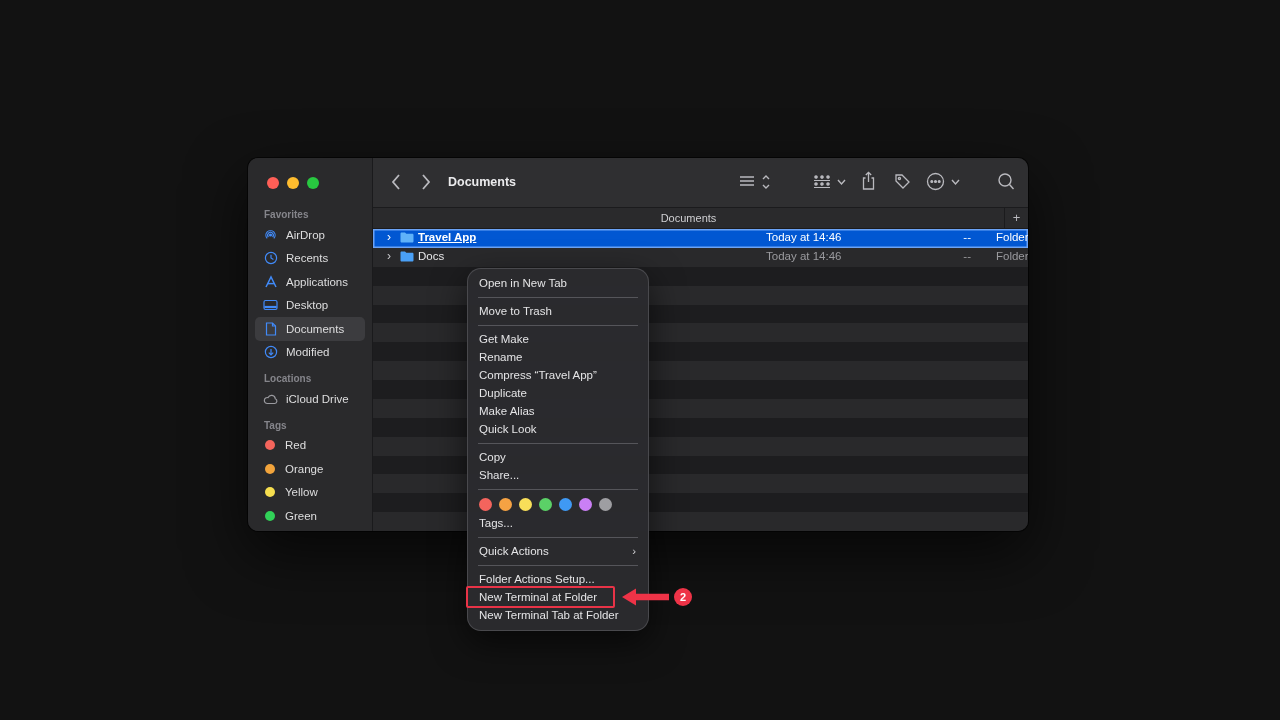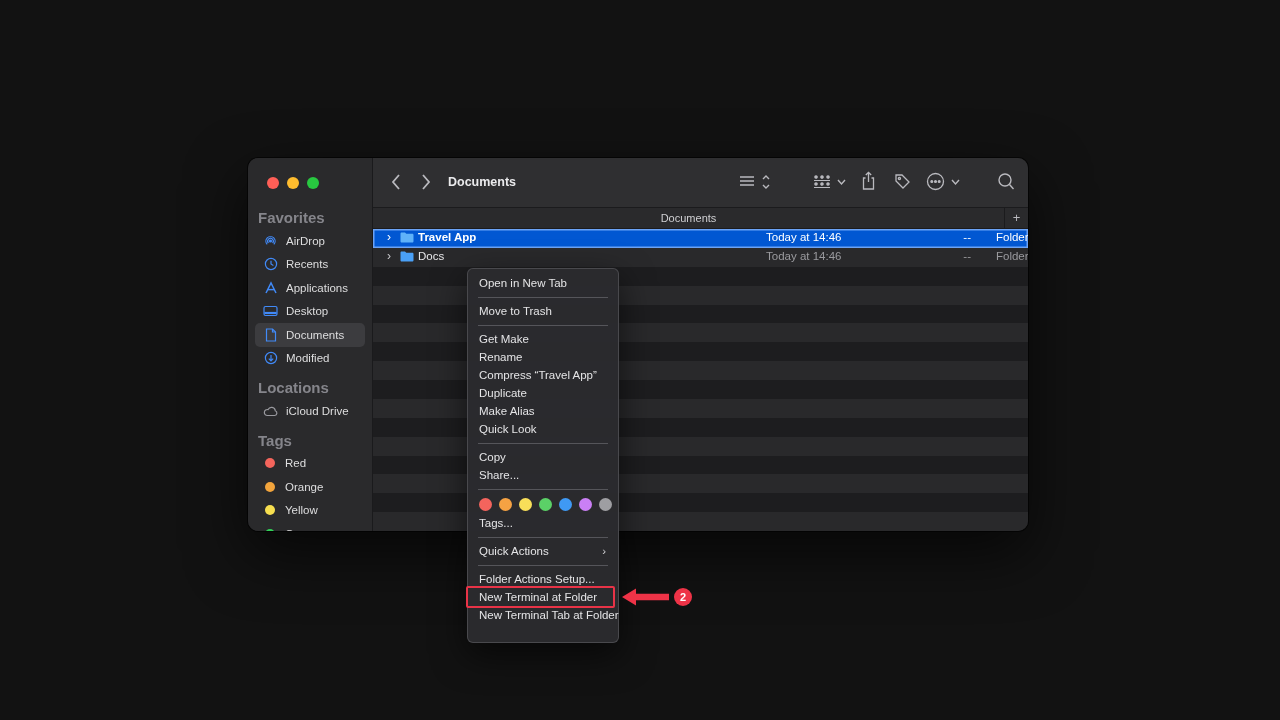--- a/index.html
+++ b/index.html
@@ -11,21 +11,21 @@
             border-radius:10px; background:#1d1d1f; overflow:hidden;
             box-shadow:0 22px 60px rgba(0,0,0,.65), 0 0 0 1px rgba(0,0,0,.6); display:flex; }
 
   
   .sidebar { width:125px; flex:0 0 125px; background:#2a2a2c; border-right:1px solid #1a1a1c;
              color:#dededf; font-size:11.5px; }
   .traffic { display:flex; gap:8px; padding:19px 0 0 19px; height:42px; }
   .tl { width:12px; height:12px; border-radius:50%; }
   .tl.red{ background:#ff5f57; } .tl.yellow{ background:#febc2e; } .tl.green{ background:#28c840; }
   .sb-sections { padding:0 7px; }
-  .sb-title { color:#85858b; font-size:15px; font-weight:bold; margin:9px 0 3px 3px; }
+  .sb-title { color:#85858b; font-size:10px; font-weight:bold; margin:9px 0 3px 9px; }
   .sb-item { display:flex; align-items:center; height:23.5px; padding-left:7px; border-radius:5px; }
   .sb-item.selected { background:#3c3c3f; }
   .sb-ico { width:17px; height:17px; margin-right:7px; display:flex; align-items:center; justify-content:center; color:#418af8; flex:0 0 17px; }
   .sb-ico.gray { color:#9a9a9f; }
   .sb-dot { width:10px; height:10px; border-radius:50%; margin:0 10px 0 3px; flex:0 0 10px; }
   .sb-label { white-space:nowrap; }
 
   
   .main { position:relative; flex:1; display:flex; flex-direction:column; }
   .toolbar { position:relative; height:49px; background:#2f2f31; flex:0 0 49px; }
@@ -49,30 +49,30 @@
   .rows { flex:1; display:flex; flex-direction:column; }
   .stripe { flex:1; position:relative; font-size:11.5px; color:#9a9a9e; }
   .stripe:nth-child(odd) { background:#1d1d1f; }
   .stripe:nth-child(even) { background:#29292b; }
   .stripe.selected { box-shadow:inset 0 0 0 1.5px #6ba3f6; color:#ffffff; }
   .cell { position:absolute; top:0; line-height:17.5px; white-space:nowrap; }
   .c-chev { left:14px; color:#c8c8cc; font-size:12px; }
   .selected .c-chev { color:#fff; }
   .c-folder { left:27px; top:3px; }
   .c-label { left:45px; color:#e8e8ea; }
-  .selected .c-label { color:#fff; font-weight:bold; }
+  .selected .c-label { color:#fff; font-weight:bold;text-decoration:underline; }
   .c-date { left:393px; }
   .c-size { left:532px; width:66px; text-align:right; }
   .c-kind { left:623px; }
   .selected .cell { color:#fff; }
 
   
-  .menu { position:absolute; left:467px; top:268px; width:152px; z-index:20;
-          background:rgba(43,43,46,.98); border:1px solid rgba(120,120,126,.4); border-radius:6px;
-          box-shadow:0 12px 34px rgba(0,0,0,.6); padding:5px 0 18px 0;
+  .menu { position:absolute; left:467px; top:268px; width:182px; z-index:20;
+          background:rgba(43,43,46,.98); border:1px solid rgba(120,120,126,.4); border-radius:14px;
+          box-shadow:0 12px 34px rgba(0,0,0,.6); padding:5px 0 6px 0;
           font-size:11.5px; color:#e4e4e6; }
   .mi { height:18px; line-height:18px; padding-left:11px; position:relative; white-space:nowrap; }
   .msep { height:1px; background:#55555a; margin:4.5px 10px; }
   .dots { display:flex; gap:7px; height:20px; align-items:center; padding-left:11px; }
   .dot { width:13px; height:13px; border-radius:50%; }
   .mi-chevright { position:absolute; right:12px; top:0; color:#cfcfd2; }
 
   
   .redbox { position:absolute; left:-2px; top:-2px; width:149px; height:22px;
             border:2.5px solid #e83347; border-radius:2px; pointer-events:none; }

